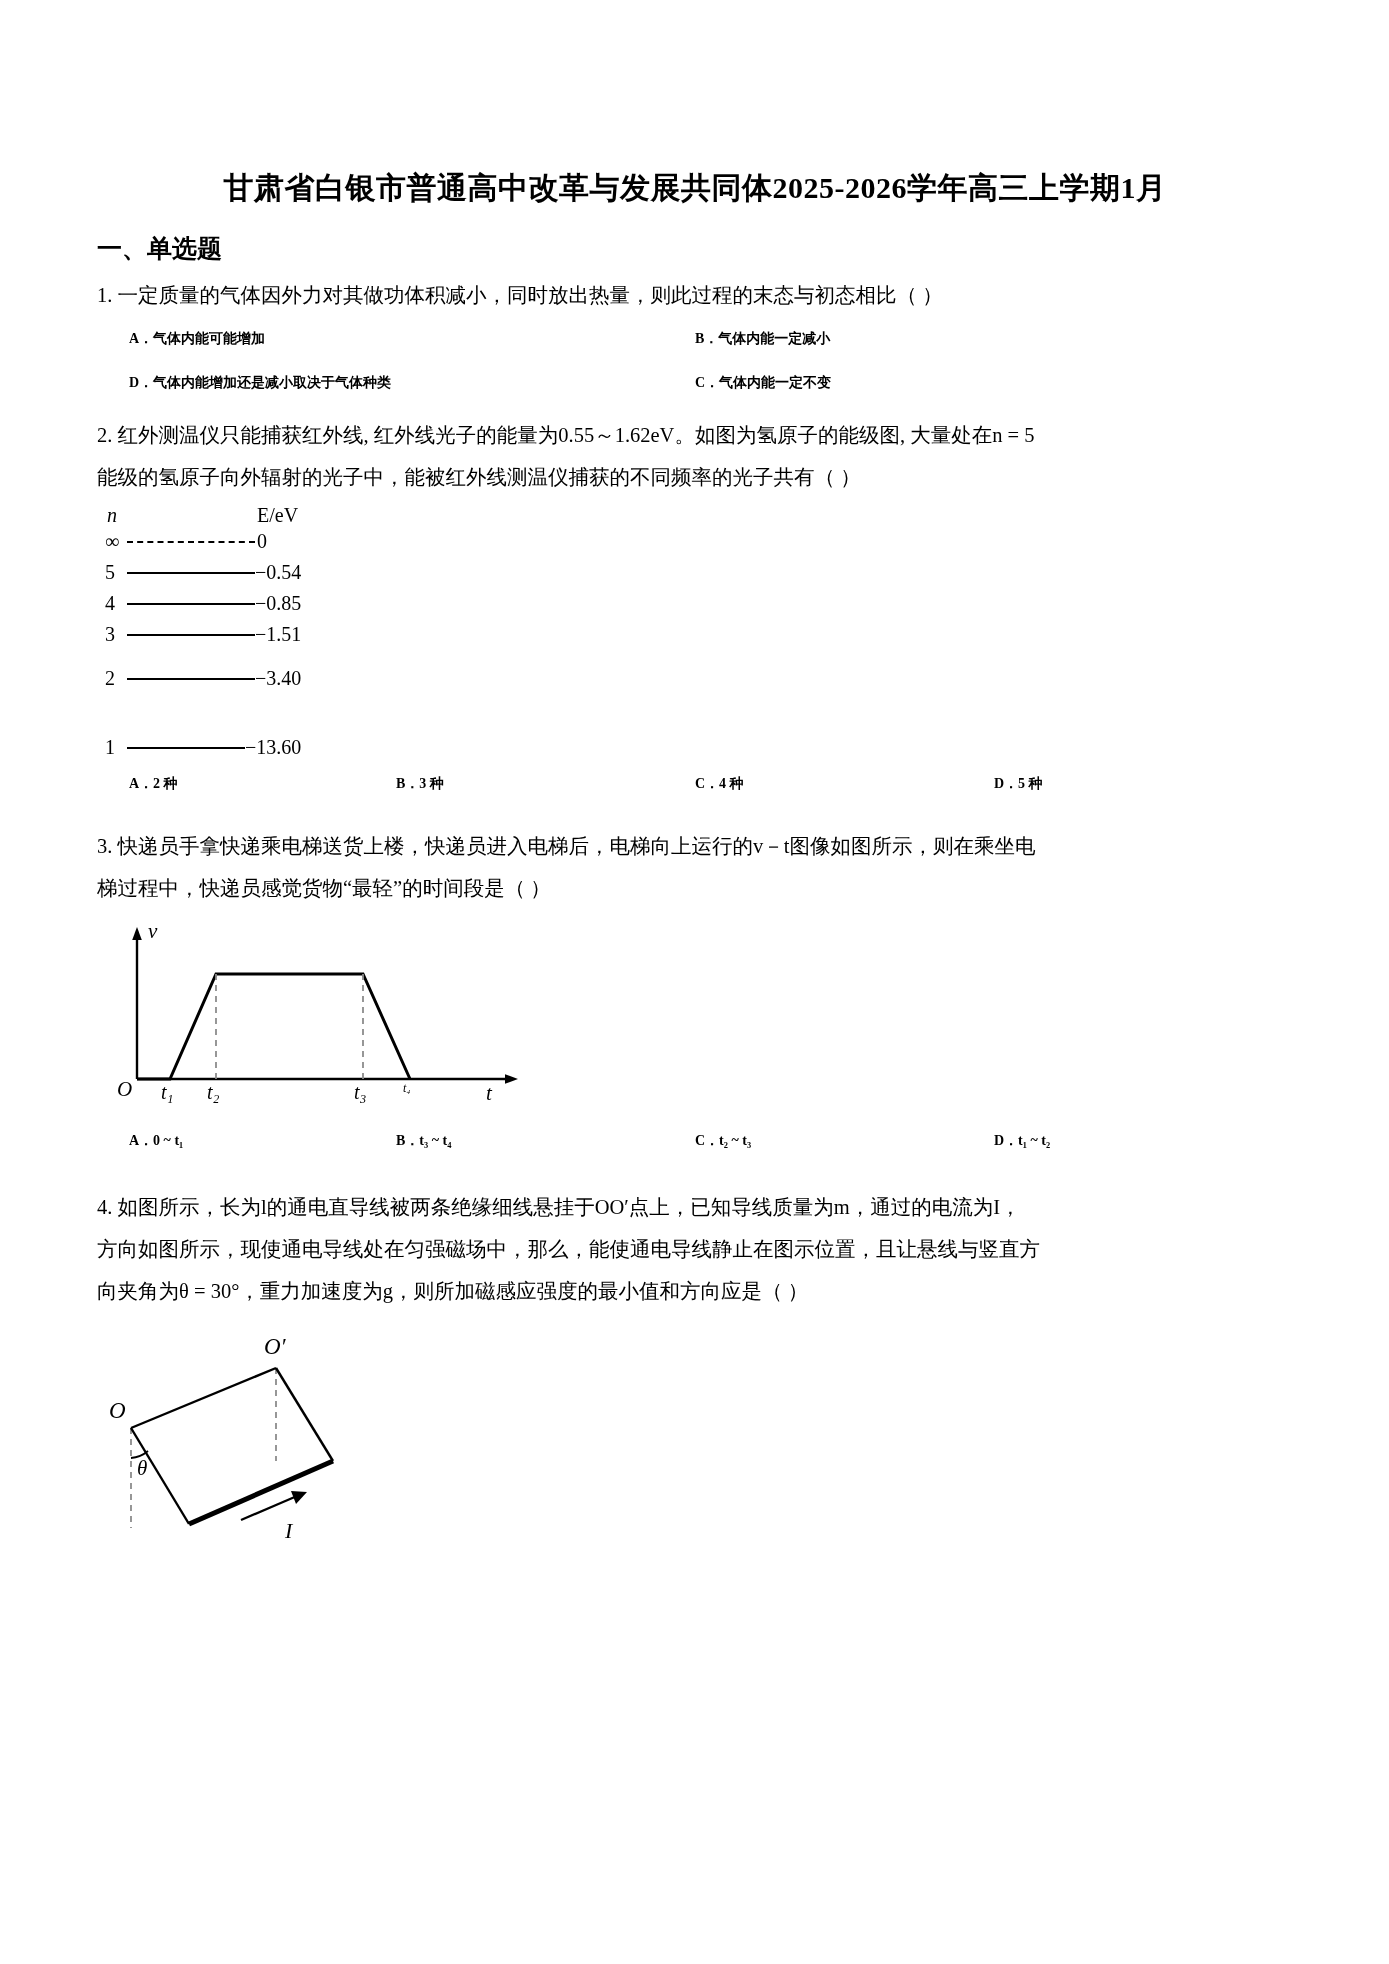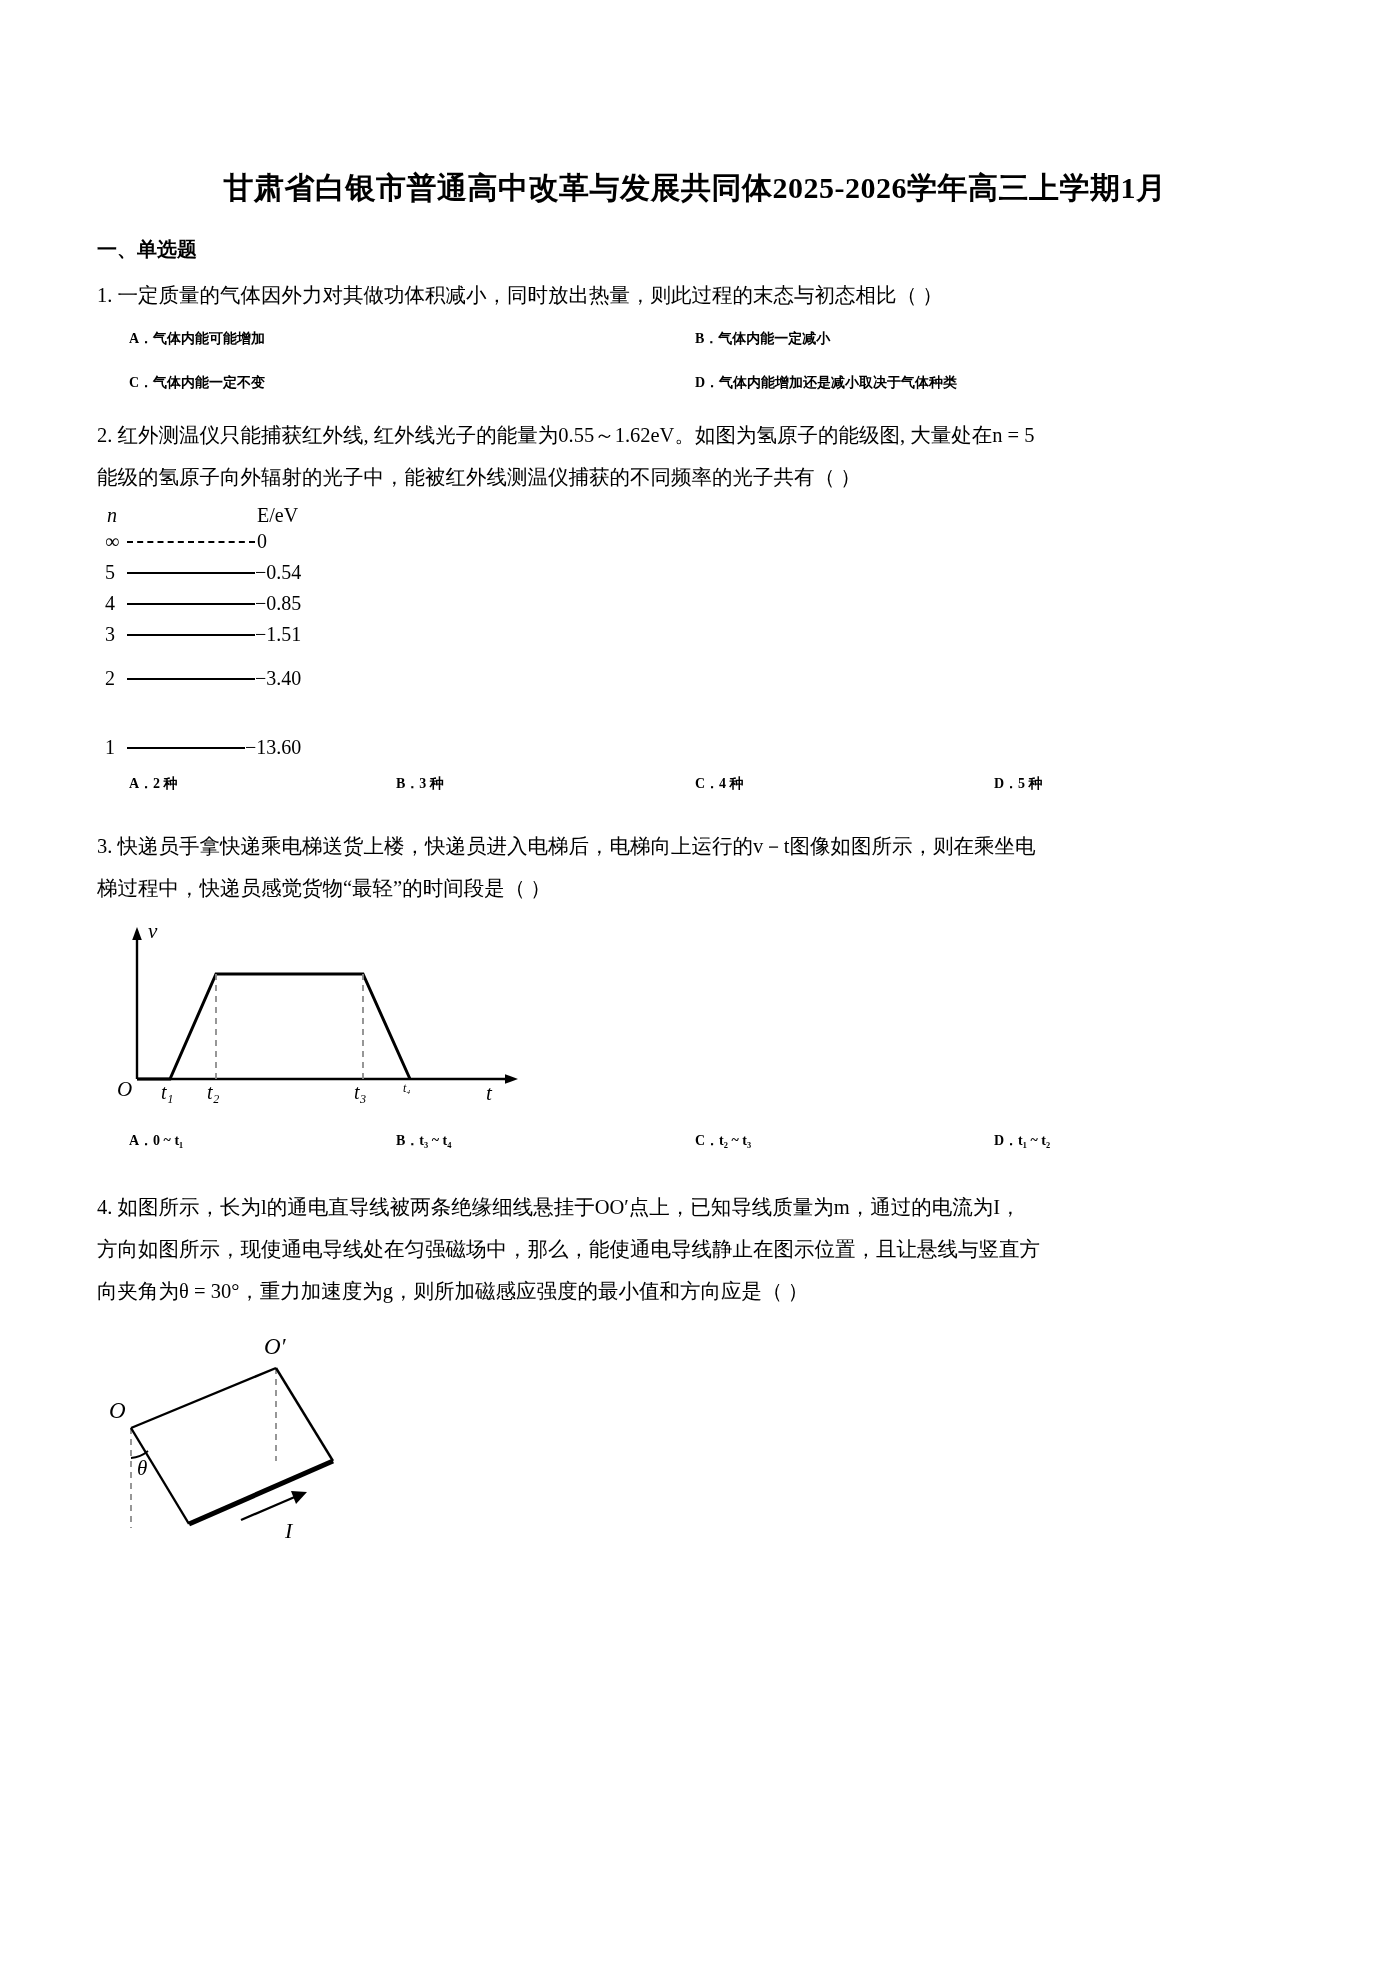--- a/index.html
+++ b/index.html
@@ -36,21 +36,21 @@
     font-weight: bold;
     font-size: 30px;
     line-height: 56px;
     text-align: center;
     letter-spacing: 0.5px;
   }
   .doc-title .line2 { display: block; }
 
   
   .section-head {
-    font-size: 20px;
+    font-size: 25px;
     font-weight: bold;
     margin-top: 18px;
     margin-bottom: 6px;
     line-height: 30px;
   }
 
   
   .question {
     font-size: 20.5px;
     line-height: 42px;
@@ -143,22 +143,22 @@
     <div class="question">
       <span class="qtext">
         <span>1.</span>
         <span>一定质量的气体因外力对其做功体积减小，同时放出热量，则此过程的末态与初态相比（      ）</span>
       </span>
       <div class="options two-col">
         <span class="opt">A．气体内能可能增加</span>
         <span class="opt">B．气体内能一定减小</span>
       </div>
       <div class="options two-col">
+        <span class="opt">D．气体内能增加还是减小取决于气体种类</span>
         <span class="opt">C．气体内能一定不变</span>
-        <span class="opt">D．气体内能增加还是减小取决于气体种类</span>
       </div>
     </div>
 
     <div class="question">
       <span class="qtext">2. 红外测温仪只能捕获红外线, 红外线光子的能量为0.55～1.62eV。如图为氢原子的能级图, 大量处在n = 5</span>
       <span class="qtext">能级的氢原子向外辐射的光子中，能被红外线测温仪捕获的不同频率的光子共有（      ）</span>
     </div>
 
     <div class="fig-energy">
       <span class="hdr-n">n</span>

